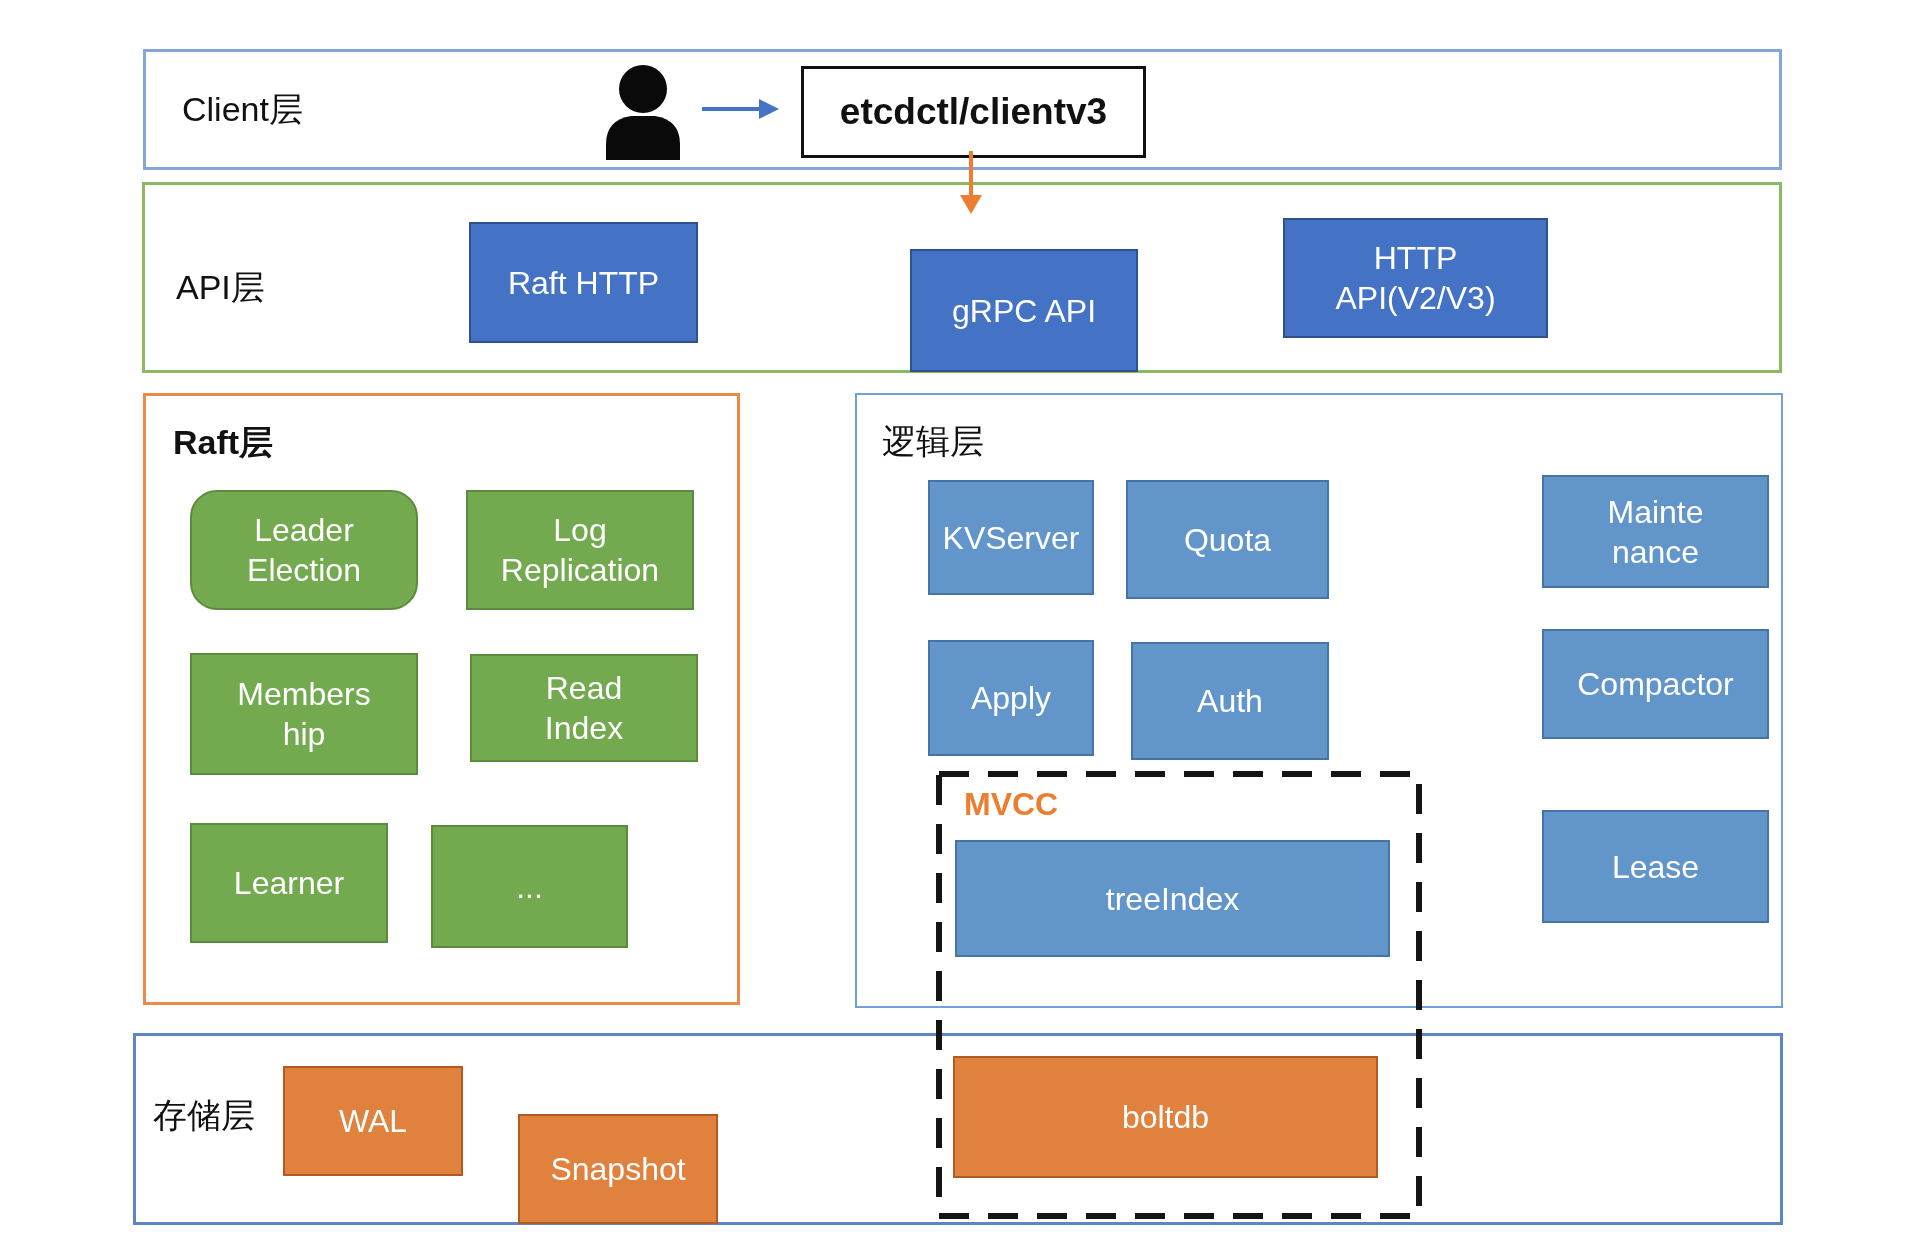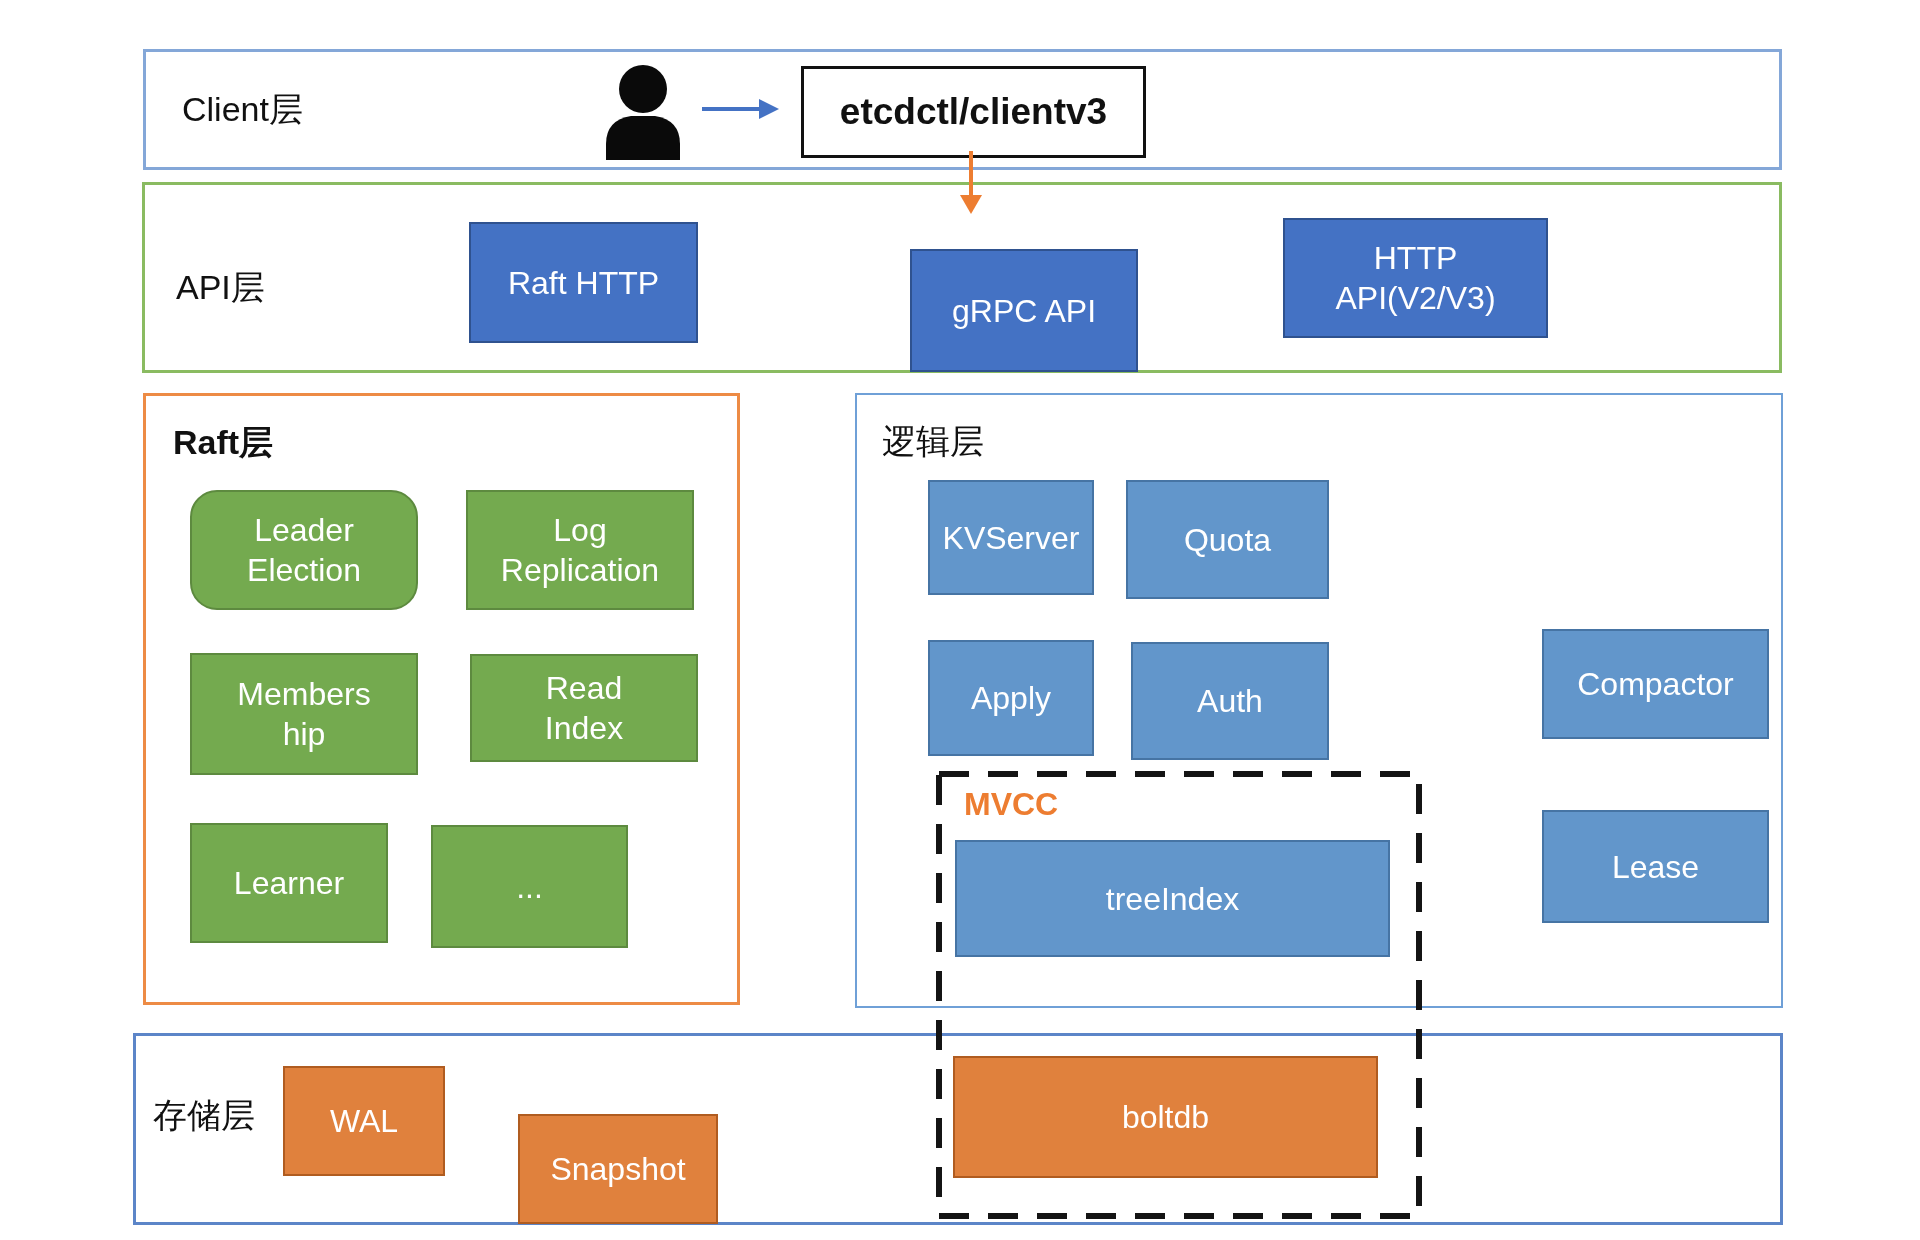--- a/index.html
+++ b/index.html
@@ -49,21 +49,21 @@
   .n-kvserver{left:71px; top:85px; width:166px;height:115px;}
   .n-quota   {left:269px;top:85px; width:203px;height:119px;}
   .n-mainte  {left:685px;top:80px; width:227px;height:113px;}
   .n-apply   {left:71px; top:245px;width:166px;height:116px;}
   .n-auth    {left:274px;top:247px;width:198px;height:118px;}
   .n-compact {left:685px;top:234px;width:227px;height:110px;}
   .n-lease   {left:685px;top:415px;width:227px;height:113px;text-align:center;}
   .n-treeidx {left:98px; top:445px;width:435px;height:117px;}
 
   
-  .n-wal     {left:147px;top:30px;width:162px;height:110px;}
+  .n-wal     {left:147px;top:30px;width:180px;height:110px;}
   .n-snapshot{left:382px;top:30px;width:200px;height:110px;margin-top:48px;}
   .n-boltdb  {left:817px;top:20px;width:425px;height:122px;}
 
   
   .orange-arrow{position:absolute;left:954px;top:151px;width:34px;height:64px;}
   .mvcc-rect{position:absolute;left:936px;top:771px;width:486px;height:448px;z-index:5;pointer-events:none;}
   .mvcc-label{position:absolute;left:964px;top:786px;color:#ED7D31;font-size:32px;font-weight:600;z-index:6;}
 </style>
 </head>
 <body>
@@ -106,20 +106,22 @@
     <div class="node green n-readidx">Read
 Index</div>
     <div class="node green n-learner">Learner</div>
     <div class="node green n-dots">...</div>
   </div>
 
   <div class="layer layer-logic">
     <span class="layer-label lab-logic">逻辑层</span>
     <div class="node blue-light n-kvserver">KVServer</div>
     <div class="node blue-light n-quota">Quota</div>
+    <div class="node blue-light n-mainte">Mainte
+nance</div>
     <div class="node blue-light n-apply">Apply</div>
     <div class="node blue-light n-auth">Auth</div>
     <div class="node blue-light n-compact">Compactor</div>
     <div class="node blue-light n-lease">Lease</div>
     <div class="node blue-light n-treeidx">treeIndex</div>
   </div>
 
   <div class="layer layer-storage">
     <span class="layer-label lab-storage">存储层</span>
     <div class="node orange n-wal">WAL</div>

